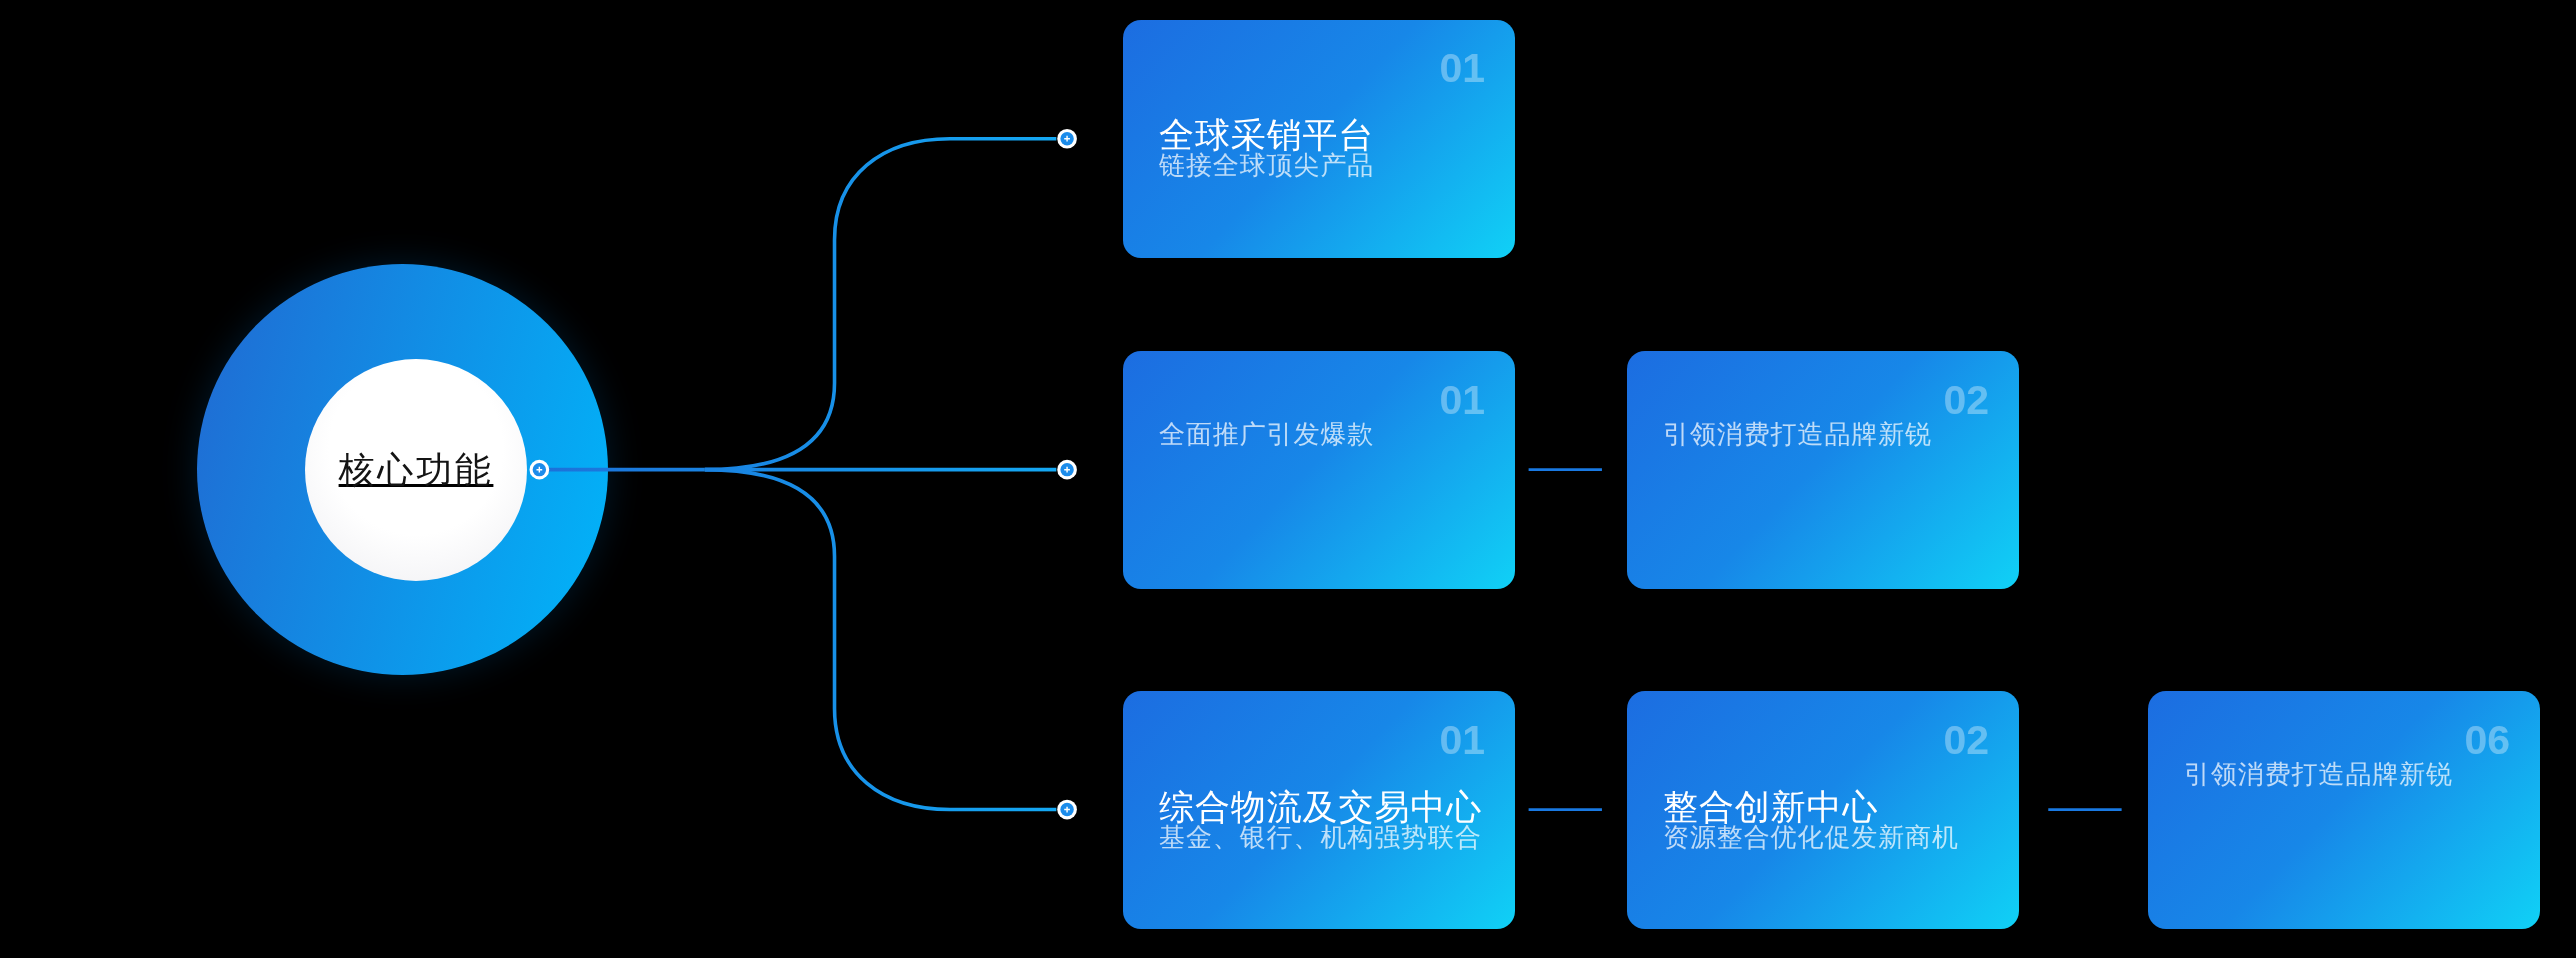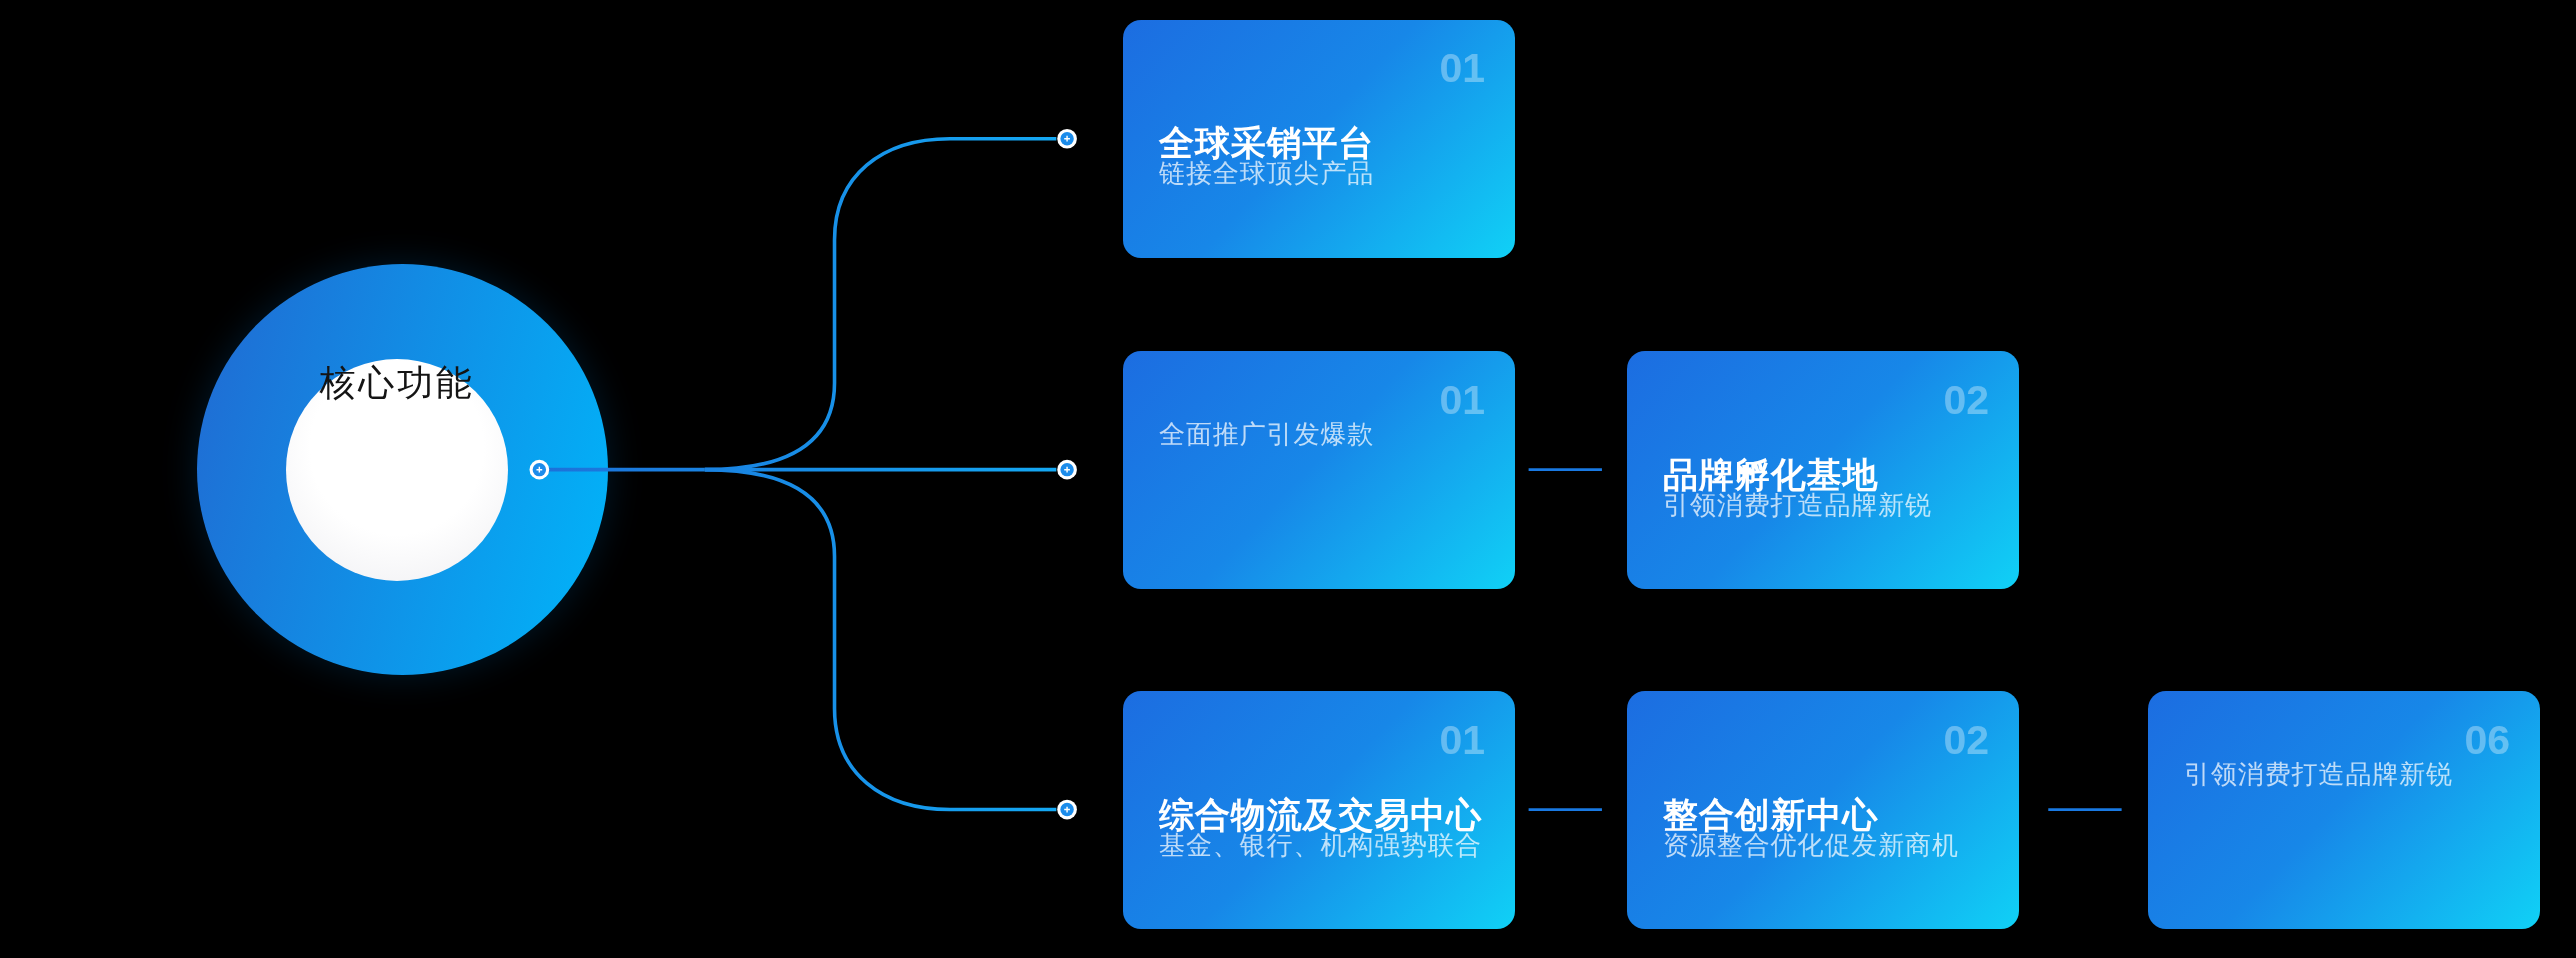--- a/index.html
+++ b/index.html
@@ -12,24 +12,24 @@
   }
 
   
   .big-circle{
     position:absolute;left:197px;top:264px;
     width:411px;height:411px;border-radius:50%;
     background:linear-gradient(105deg,var(--circle-gradient-start,#2169d2) 0%,var(--circle-gradient-end,#00b6fa) 100%);
     box-shadow:0 0 36px rgba(10,140,240,.18);
   }
   .inner-circle{
-    position:absolute;left:89px;top:95px;
+    position:absolute;left:108px;top:95px;
     width:222px;height:222px;border-radius:50%;
     background:radial-gradient(circle at 50% 40%,#ffffff 50%,#f5f5f7 78%,#e9eaee 100%);
-    display:flex;align-items:flex-start;justify-content:center;
+    display:flex;align-items:center;justify-content:center;text-decoration:underline;
   }
   .core-label{
     font-size:36px;color:#141414;font-weight:500;letter-spacing:2.7px;white-space:nowrap;
   }
 
   
   .connectors{position:absolute;left:0;top:0;}
   .main-line{fill:none;stroke:url(#lineGrad);stroke-width:4;}
   .link-line{fill:none;stroke:var(--link-line,#1979e2);stroke-width:3;}
   .stop-a{stop-color:var(--line-start,#1c6fd8);}
@@ -51,22 +51,22 @@
   .p-r3c1{left:1123px;top:691px;}
   .p-r3c2{left:1627px;top:691px;}
   .p-r3c3{left:2148px;top:691px;}
   .card-number{
     align-self:flex-end;
     font-size:41px;font-weight:700;line-height:1;
     color:rgba(255,255,255,.34);
     margin-top:10.7px;
   }
   .card-title{
-    margin-top:36px;
-    font-size:35px;font-weight:700;color:#ffffff;
+    margin-top:28px;
+    font-size:35px;font-weight:400;color:#ffffff;
     letter-spacing:0.9px;white-space:nowrap;line-height:1;
   }
   .card-subtitle{
     font-size:26px;color:rgba(255,255,255,.72);
     letter-spacing:0.9px;white-space:nowrap;line-height:1;
   }
 </style>
 </head>
 <body>
 
@@ -123,21 +123,20 @@
     <div class="card-subtitle">链接全球顶尖产品</div>
   </div>
 
   <div class="card p-r2c1">
     <div class="card-number">01</div>
     <div class="card-subtitle">全面推广引发爆款</div>
   </div>
 
   <div class="card p-r2c2">
     <div class="card-number">02</div>
-    <div class="card-title">品牌孵化基地</div>
     <div class="card-subtitle">引领消费打造品牌新锐</div>
   </div>
 
   <div class="card p-r3c1">
     <div class="card-number">01</div>
     <div class="card-title">综合物流及交易中心</div>
     <div class="card-subtitle">基金、银行、机构强势联合</div>
   </div>
 
   <div class="card p-r3c2">

